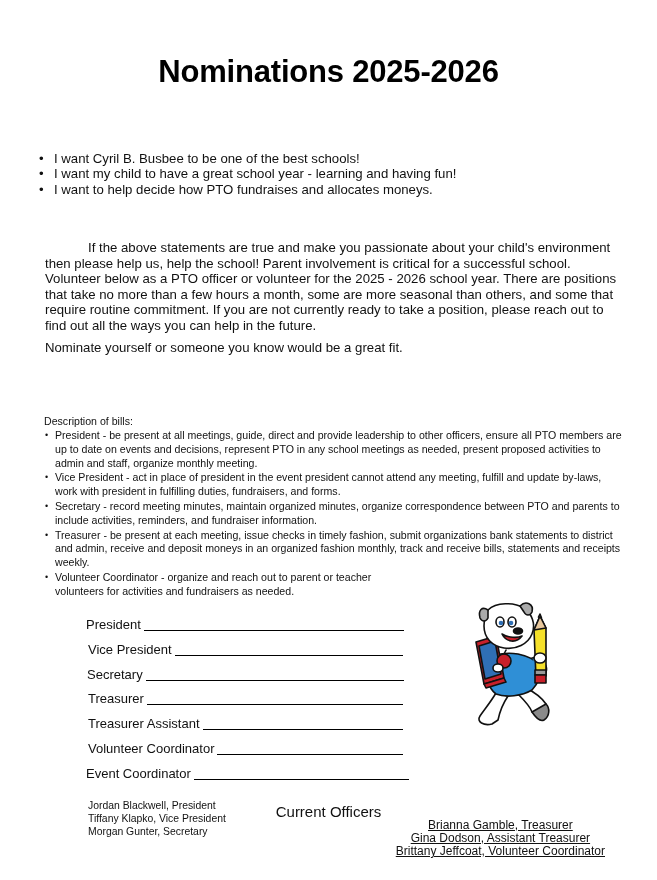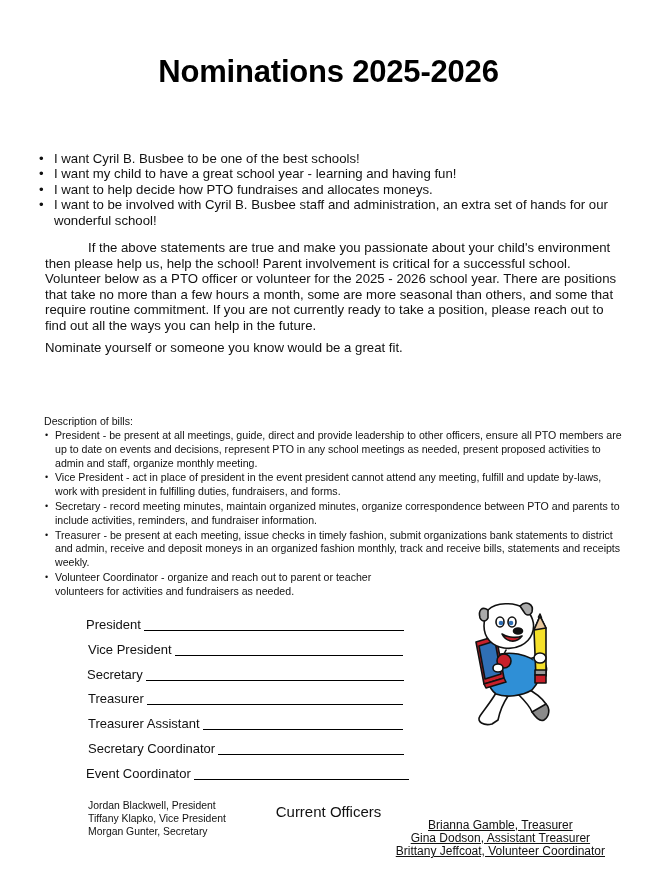--- a/index.html
+++ b/index.html
@@ -76,21 +76,20 @@
 <body>
 
 <div class="title">
   <div>Nominations 2025-2026</div>
 </div>
 
 <ul class="goals">
   <li>I want Cyril B. Busbee to be one of the best schools!</li>
   <li>I want my child to have a great school year - learning and having fun!</li>
   <li>I want to help decide how PTO fundraises and allocates moneys.</li>
-  <li>I want to be involved with Cyril B. Busbee staff and administration, an extra set of hands for our wonderful school!</li>
 </ul>
 
 <p class="intro"><span class="indent"></span><span>If the above statements are true and make you passionate about your child's environment then please help us, help the school! Parent involvement is critical for a successful school. Volunteer below as a PTO officer or volunteer for the 2025 - 2026 school year. There are positions that take no more than a few hours a month, some are more seasonal than others, and some that require routine commitment. If you are not currently ready to take a position, please reach out to find out all the ways you can help in the future.</span></p>
 
 <div class="call">
   <div>Nominate yourself or someone you know would be a great fit.</div>
 </div>
 
 <div class="duties-head">Description of bills:</div>
 <ul class="duties">
@@ -116,21 +115,21 @@
   </div>
   <div class="form-row" style="margin-left:2px">
     <span class="label">Treasurer</span>
     <input class="blank" style="width: 256px;" value="">
   </div>
   <div class="form-row" style="margin-left:2px">
     <span class="label">Treasurer Assistant</span>
     <input class="blank" style="width: 200px;" value="">
   </div>
   <div class="form-row" style="margin-left:2px">
-    <span class="label">Secretary Coordinator</span>
+    <span class="label">Volunteer Coordinator</span>
     <input class="blank" style="width: 186px;" value="">
   </div>
   <div class="form-row">
     <span class="label">Event Coordinator</span>
     <input class="blank" style="width: 215px;" value="">
   </div>
 </div>
 
 <div class="mascot">
   <svg width="100" height="135" viewBox="0 0 100 135" xmlns="http://www.w3.org/2000/svg">

